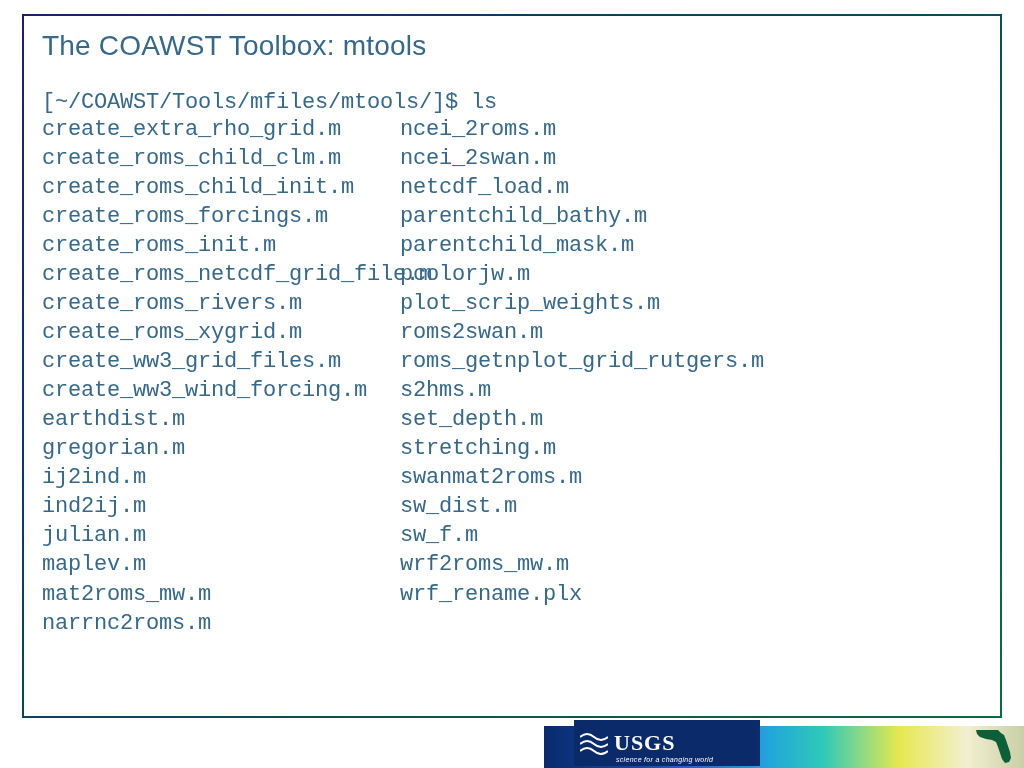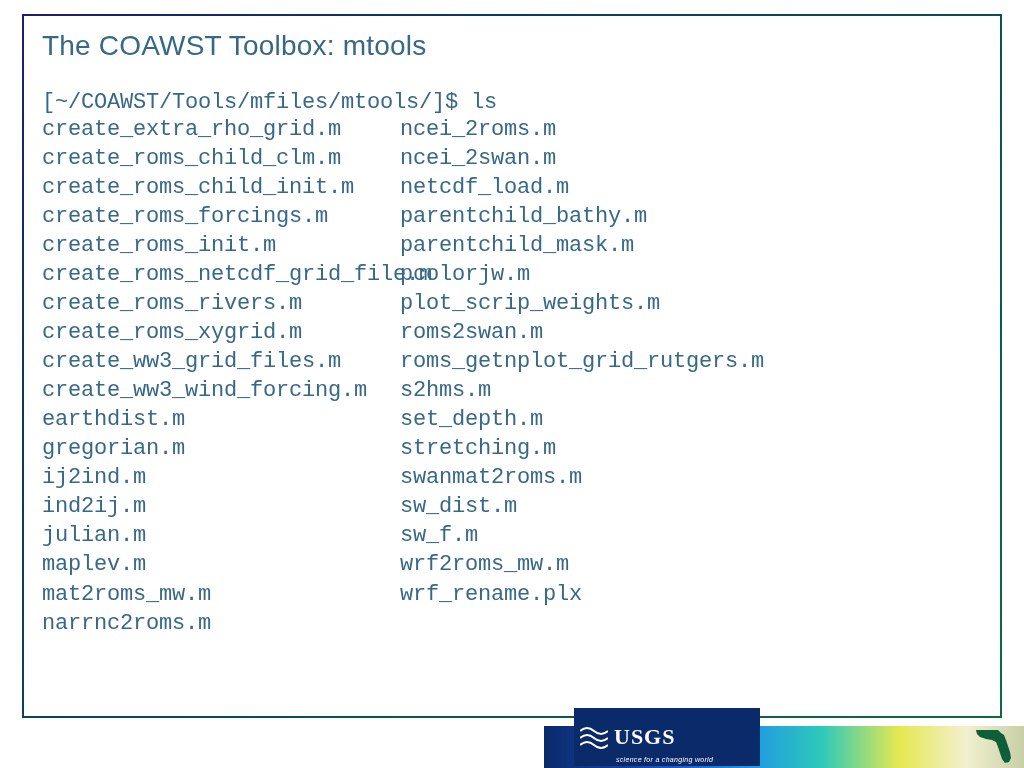--- a/index.html
+++ b/index.html
@@ -75,21 +75,21 @@
       #2ec9b9 58%,
       #e6e84f 74%,
       #f2f0cf 88%,
       #c8cfa6 100%);
   }
   .usgs {
     position: absolute;
     right: 264px;
     bottom: 2px;
     width: 186px;
-    height: 58px;
+    height: 46px;
     background: #0a2a6a;
     display: flex;
     align-items: center;
     padding: 0 6px;
     box-sizing: border-box;
   }
   .usgs-waves {
     width: 28px;
     height: 24px;
     margin-right: 6px;

